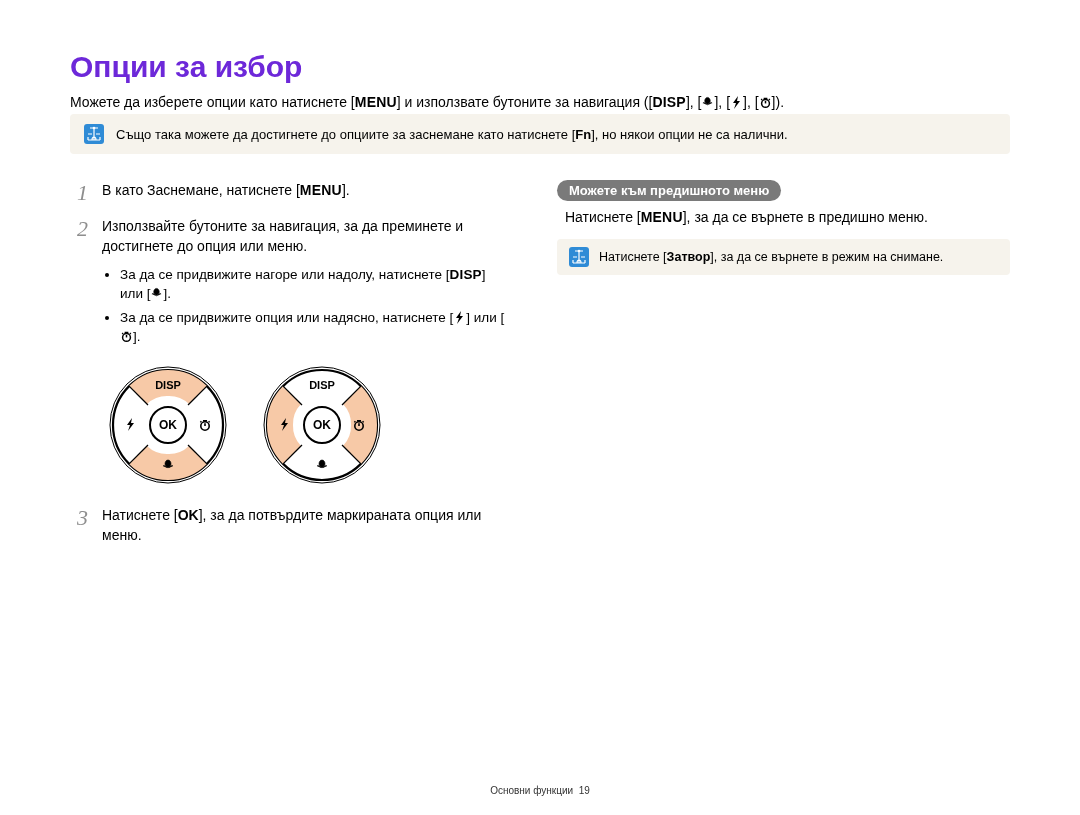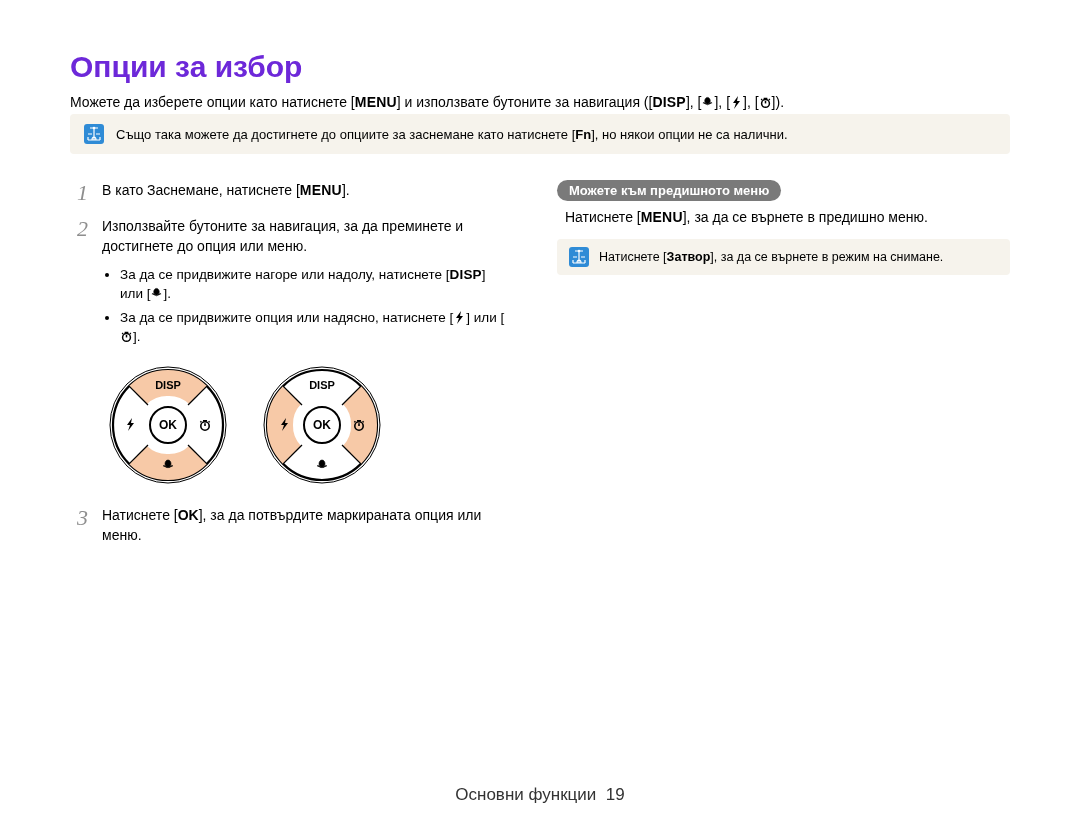--- a/index.html
+++ b/index.html
@@ -122,21 +122,21 @@
     font-size: 12.5px;
   }
 
   
   .footer {
     position: absolute;
     width: 1080px;
     left: 0;
     top: 785px;
     text-align: center;
-    font-size: 17px;
+    font-size: 10px;
     color: #333;
   }
 </style>
 </head>
 <body>
 
 <svg width="0" height="0" style="position:absolute">
   <defs>
     <g id="i-macro">
       <path d="M7 1 C9 1 10 3 10 5 C10 7 8 8 7 9 C6 8 4 7 4 5 C4 3 5 1 7 1 Z M2 7 C3 6 5 7 6 9 M12 7 C11 6 9 7 8 9" fill="#000" stroke="#000" stroke-width="0.6"></path>

